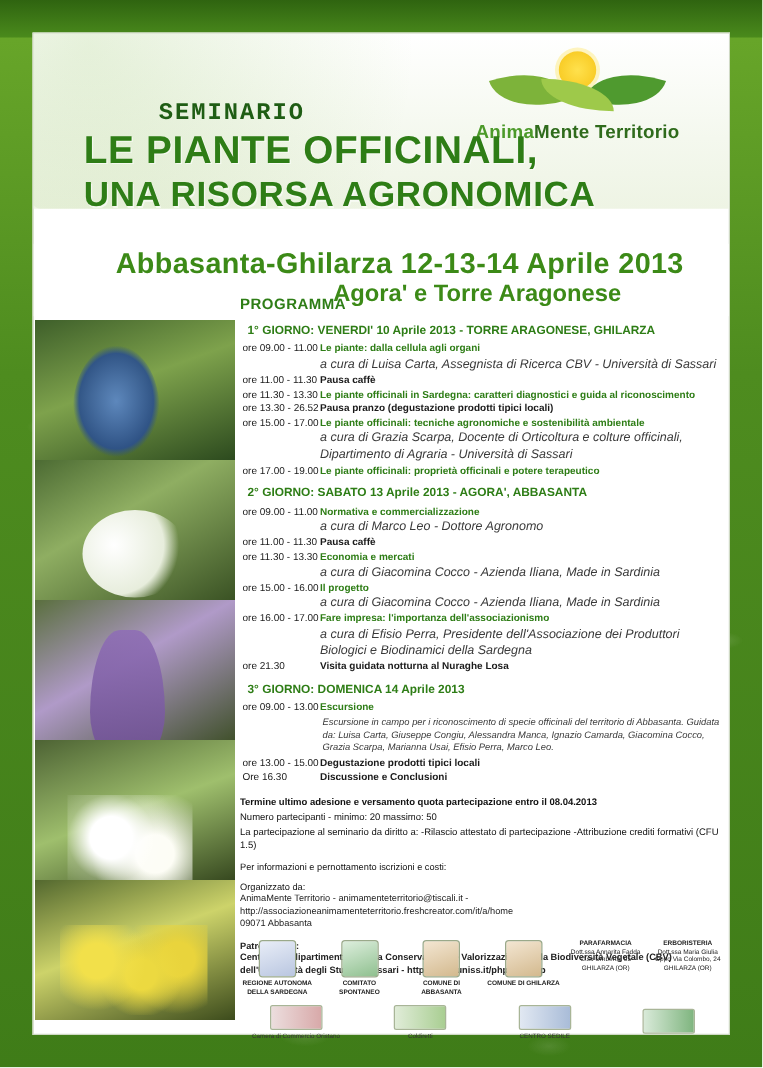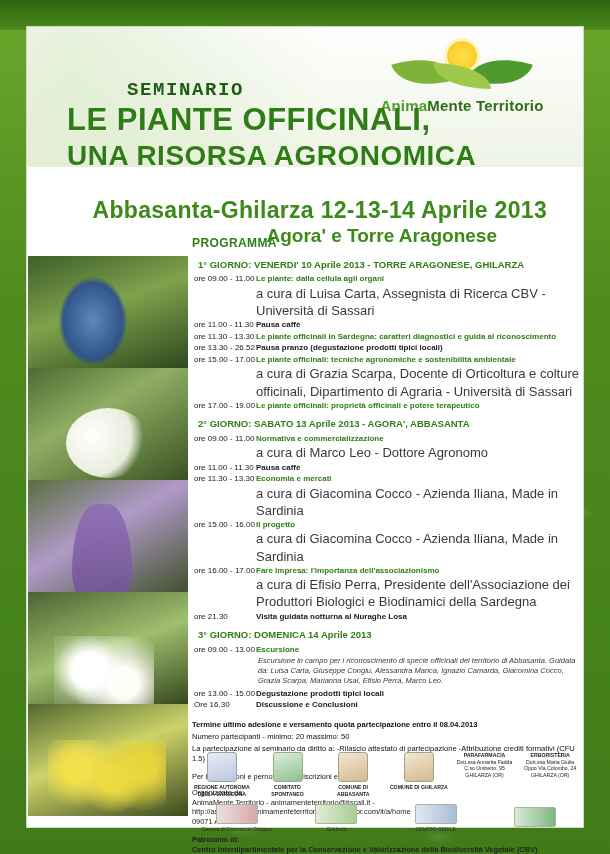--- a/index.html
+++ b/index.html
@@ -161,21 +161,21 @@
     margin: 7px 0 3px 6px;
   }
   .row { display: flex; margin-bottom: 1px; }
   .row .time {
     width: 64px; flex: 0 0 64px; color: #1a1a1a; font-size: 8px;
     padding-left: 2px;
   }
   .row .body { flex: 1; }
   .sess { color: #2e7d16; font-weight: bold; font-size: 8px; }
   .plain { color: #1a1a1a; font-size: 8px; font-weight: bold; }
-  .sub { color: #3a3a3a; font-size: 13px; }
+  .sub { color: #3a3a3a; font-size: 10px; font-style: italic; }
   .excursion { margin-left: 66px; color: #3a3a3a; font-size: 7.5px; font-style: italic; }
   .terms { margin-top: 9px; font-size: 7.6px; color: #111; font-weight: bold; }
   .terms .l { display: block; margin-bottom: 2px; }
   .info-block { margin-top: 8px; font-size: 7.4px; color: #222; }
   .info-block .h { font-weight: normal; color: #111; }
   .patro { margin-top: 8px; font-size: 7.4px; color: #222; }
   
   .sponsors {
     position: absolute; left: 192px; right: 30px; top: 752px; height: 66px;
     display: flex; gap: 6px; align-items: flex-start;

